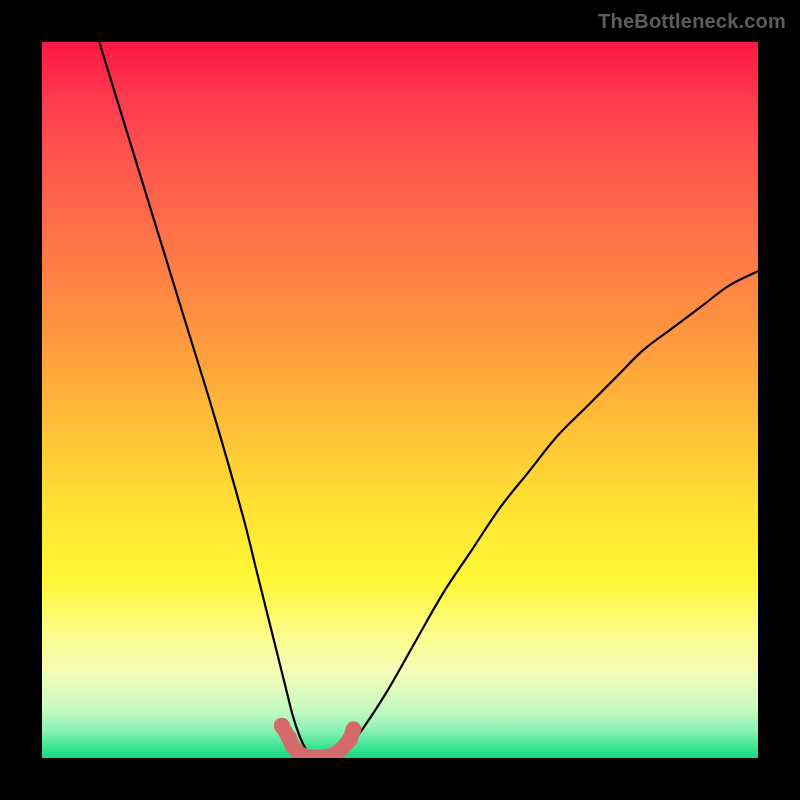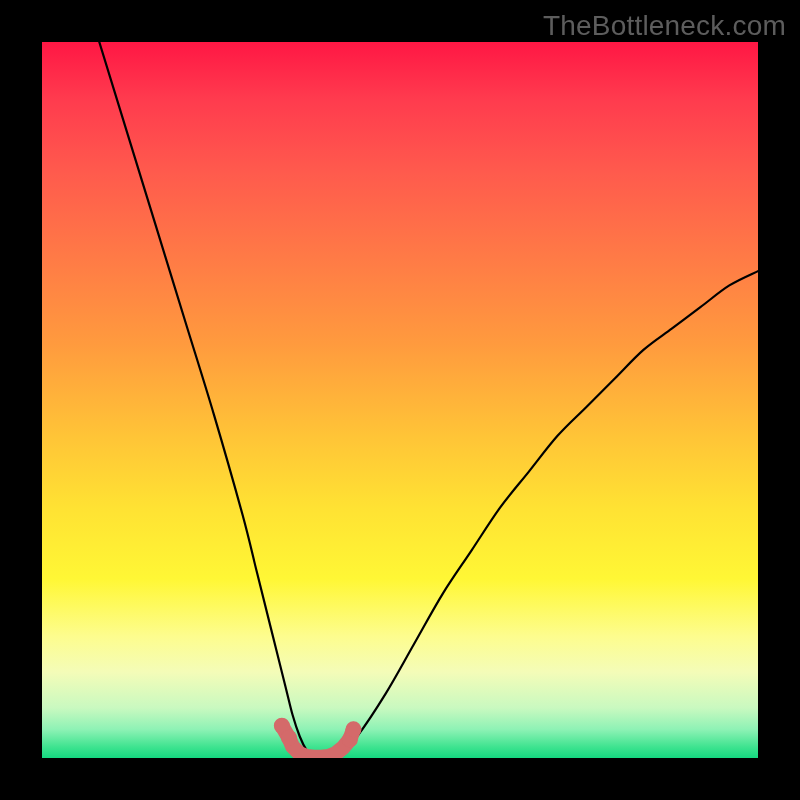--- a/index.html
+++ b/index.html
@@ -49,22 +49,22 @@
       #8ef2b5 96%,
       #3de38f 98.5%,
       #15d880 100%
     );
   }
   .watermark {
     position: absolute;
     top: 10px;
     right: 14px;
     color: #5d5d5d;
-    font-size: 28px;
-    font-weight: 400;
+    font-size: 20px;
+    font-weight: 700;
     letter-spacing: 0.2px;
     margin-left: 20px;
   }
   svg.curve {
     position: absolute;
     left: 0;
     top: 0;
     width: 716px;
     height: 716px;
   }

